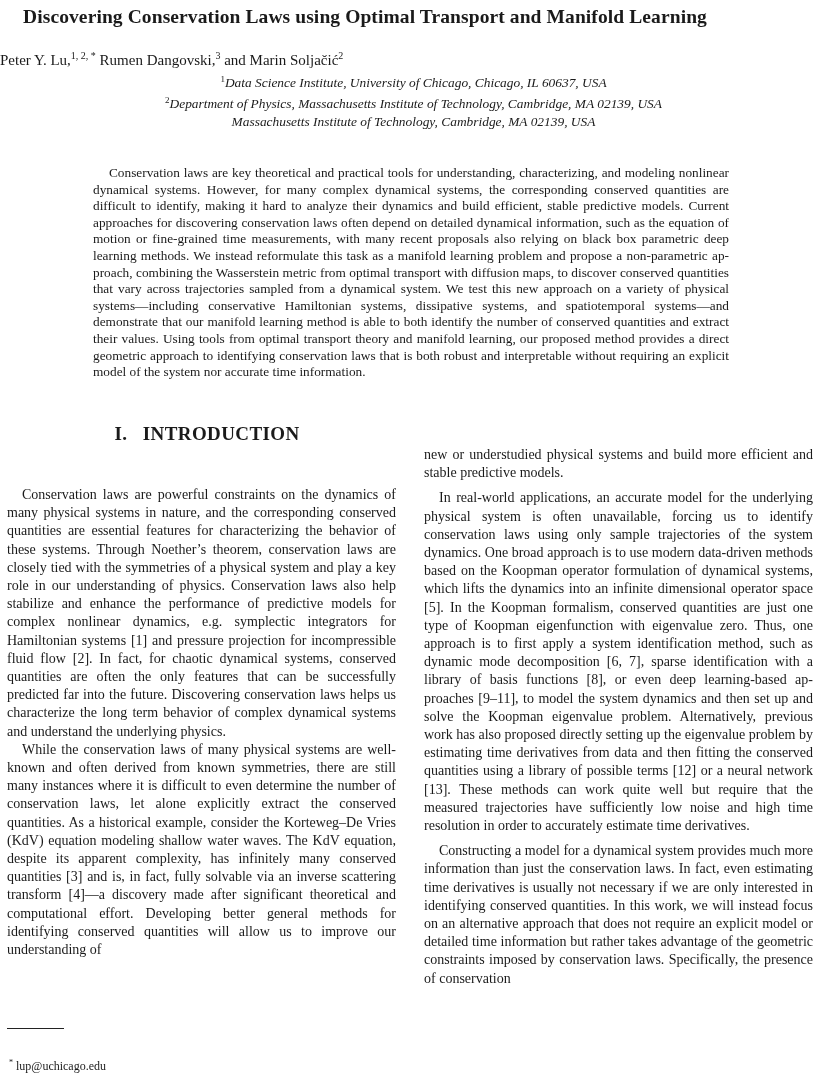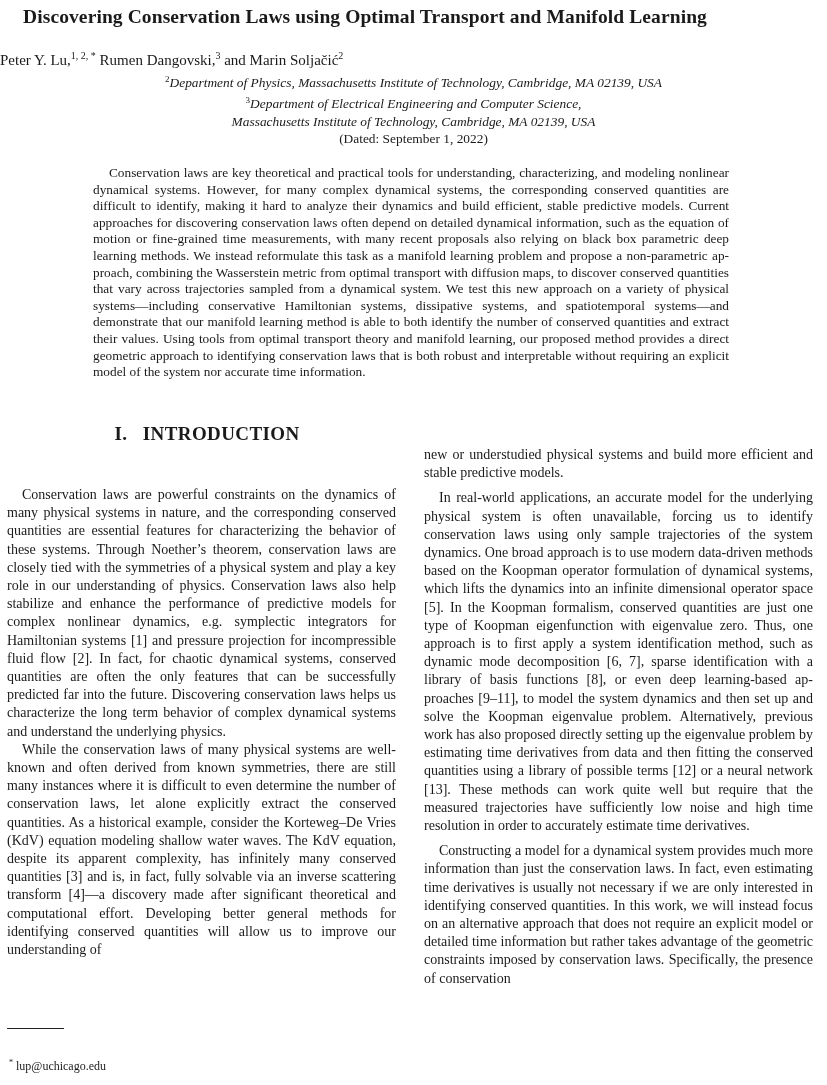--- a/index.html
+++ b/index.html
@@ -51,24 +51,23 @@
 
 <div class="title">Discovering Conservation Laws using Optimal Transport and Manifold Learning</div>
 
 <div class="authors">
   <span>Peter Y. Lu,</span><sup>1, 2, *</sup>
   <span> Rumen Dangovski,</span><sup>3</sup>
   <span> and Marin Soljačić</span><sup>2</sup>
 </div>
 
 <div class="affils">
+  <div><sup>1</sup><span class="it">Data Science Institute, University of Chicago, Chicago, IL 60637, USA</span></div>
   <div><sup>2</sup><span class="it">Department of Physics, Massachusetts Institute of Technology, Cambridge, MA 02139, USA</span></div>
-  <div><sup>3</sup><span class="it">Department of Electrical Engineering and Computer Science,</span></div>
   <div><span class="it">Massachusetts Institute of Technology, Cambridge, MA 02139, USA</span></div>
-  <div>(Dated: September 1, 2022)</div>
 </div>
 
 <div class="abstract">Conservation laws are key theoretical and practical tools for understanding, characterizing, and modeling nonlinear dynamical systems. However, for many complex dynamical systems, the corre­sponding conserved quantities are difficult to identify, making it hard to analyze their dynamics and build efficient, stable predictive models. Current approaches for discovering conservation laws often depend on detailed dynamical information, such as the equation of motion or fine-grained time mea­surements, with many recent proposals also relying on black box parametric deep learning methods. We instead reformulate this task as a manifold learning problem and propose a non-parametric ap­proach, combining the Wasserstein metric from optimal transport with diffusion maps, to discover conserved quantities that vary across trajectories sampled from a dynamical system. We test this new approach on a variety of physical systems—including conservative Hamiltonian systems, dissi­pative systems, and spatiotemporal systems—and demonstrate that our manifold learning method is able to both identify the number of conserved quantities and extract their values. Using tools from optimal transport theory and manifold learning, our proposed method provides a direct geometric approach to identifying conservation laws that is both robust and interpretable without requiring an explicit model of the system nor accurate time information.</div>
 
 <div class="section-head">
   <span>I.</span>&nbsp;&nbsp;&nbsp;<span>INTRODUCTION</span>
 </div>
 
 <div class="col left-col">
   <p>Conservation laws are powerful constraints on the dy­namics of many physical systems in nature, and the cor­responding conserved quantities are essential features for characterizing the behavior of these systems. Through Noether’s theorem, conservation laws are closely tied with the symmetries of a physical system and play a key role in our understanding of physics. Conservation laws also help stabilize and enhance the performance of pre­dictive models for complex nonlinear dynamics, e.g. sym­plectic integrators for Hamiltonian systems [1] and pres­sure projection for incompressible fluid flow [2]. In fact, for chaotic dynamical systems, conserved quantities are often the only features that can be successfully predicted far into the future. Discovering conservation laws helps us characterize the long term behavior of complex dy­namical systems and understand the underlying physics.</p>

